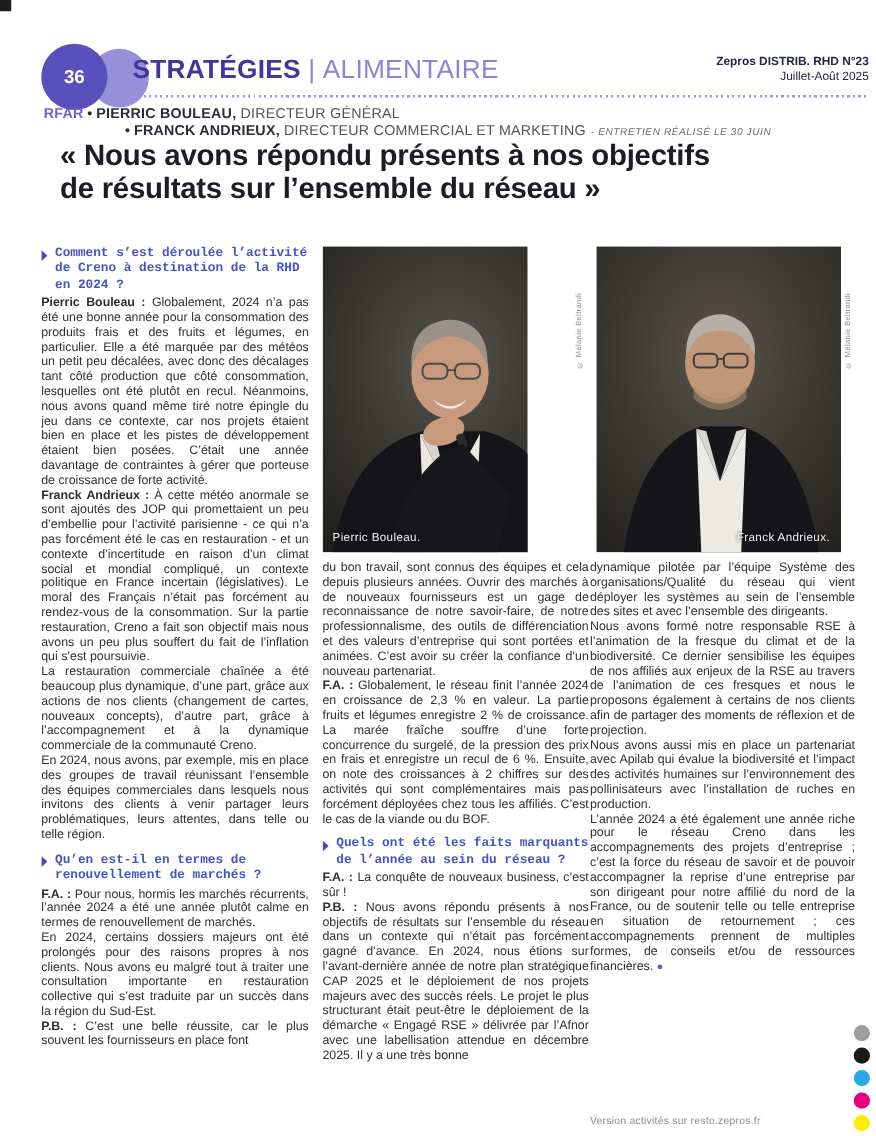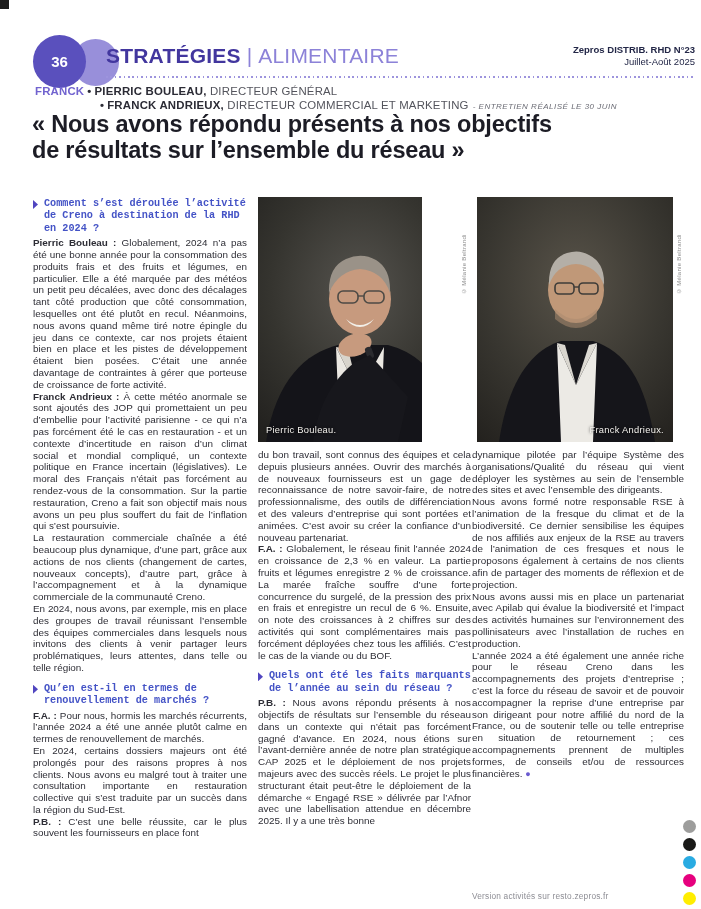--- a/index.html
+++ b/index.html
@@ -26,21 +26,21 @@
   .byline .brand{color:#7163cf;font-weight:700;}
   .byline .sep{font-weight:700;color:#2b2b35;padding:0 3px;}
   .byline .pname{font-weight:700;}
   .byline .prole{color:#53545c;font-weight:400;}
   .byline-row2{margin-left:62px;}
   .byline .note{font-style:italic;font-size:8px;color:#6b6c75;letter-spacing:0.5px;padding-left:4px;}
 
   
   .headline{position:absolute;left:32px;top:111px;font-size:23.5px;font-weight:700;color:#1c1c25;
             line-height:26px;letter-spacing:-0.2px;}
-  .headline span{display:block;}
+  .headline span{display:block;margin-left:16px;}
 
   
   .photo{position:absolute;top:197px;height:245px;overflow:hidden;}
   .photo-left{left:258px;width:164px;}
   .photo-right{left:477px;width:196px;}
   .photo svg{display:block;}
   .caption{position:absolute;bottom:7px;color:#f4f2ee;font-size:9.3px;letter-spacing:0.3px;text-shadow:0 0 3px rgba(0,0,0,.8);}
   .caption-left{left:8px;}
   .caption-right{right:9px;}
   .credit{position:absolute;top:199px;width:9px;height:95px;font-size:6px;color:#8c8c8c;
@@ -85,21 +85,21 @@
     <span class="sec-main">STRATÉGIES</span><span class="sec-div">|</span><span class="sec-sub">ALIMENTAIRE</span>
   </div>
   <div class="dotted-rule"></div>
   <div class="issue">
     <div class="issue-l1">Zepros DISTRIB. RHD N°23</div>
     <div class="issue-l2">Juillet-Août 2025</div>
   </div>
 
   <div class="byline">
     <div class="byline-row1">
-      <span class="brand">FRANCK</span><span class="sep">•</span><span class="pname">PIERRIC BOULEAU,</span>
+      <span class="brand">RFAR</span><span class="sep">•</span><span class="pname">PIERRIC BOULEAU,</span>
       <span class="prole">DIRECTEUR GÉNÉRAL</span>
     </div>
     <div class="byline-row2">
       <span class="sep">•</span><span class="pname">FRANCK ANDRIEUX,</span>
       <span class="prole">DIRECTEUR COMMERCIAL ET MARKETING</span><span class="note">- ENTRETIEN RÉALISÉ LE 30 JUIN</span>
     </div>
   </div>
 
   <h1 class="headline" style="margin:0;">
     <span>« Nous avons répondu présents à nos objectifs</span>
@@ -173,20 +173,21 @@
     <p class="para"><span>En 2024, certains dossiers majeurs ont été prolongés pour des raisons propres à nos clients. Nous avons eu malgré tout à traiter une consultation importante en restauration collective qui s’est traduite par un succès dans la région du Sud-Est.</span></p>
     <p class="para"><span class="lead">P.B. :</span><span> C’est une belle réussite, car le plus souvent les fournisseurs en place font</span></p>
   </div>
 
   <div class="col col2">
     <p class="para"><span>du bon travail, sont connus des équipes et cela depuis plusieurs années. Ouvrir des marchés à de nouveaux fournisseurs est un gage de reconnaissance de notre savoir-faire, de notre professionnalisme, des outils de différenciation et des valeurs d’entreprise qui sont portées et animées. C’est avoir su créer la confiance d’un nouveau partenariat.</span></p>
     <p class="para"><span class="lead">F.A. :</span><span> Globalement, le réseau finit l’année 2024 en croissance de 2,3 % en valeur. La partie fruits et légumes enregistre 2 % de croissance. La marée fraîche souffre d’une forte concurrence du surgelé, de la pression des prix en frais et enregistre un recul de 6 %. Ensuite, on note des croissances à 2 chiffres sur des activités qui sont complémentaires mais pas forcément déployées chez tous les affiliés. C’est le cas de la viande ou du BOF.</span></p>
     <div class="question">
       <span class="q-bullet"></span><span>Quels ont été les faits marquants de l’année au sein du réseau ?</span>
     </div>
+    <p class="para"><span class="lead">F.A. :</span><span> La conquête de nouveaux business, c’est sûr !</span></p>
     <p class="para"><span class="lead">P.B. :</span><span> Nous avons répondu présents à nos objectifs de résultats sur l’ensemble du réseau dans un contexte qui n’était pas forcément gagné d’avance. En 2024, nous étions sur l’avant-dernière année de notre plan stratégique CAP 2025 et le déploiement de nos projets majeurs avec des succès réels. Le projet le plus structurant était peut-être le déploiement de la démarche « Engagé RSE » délivrée par l’Afnor avec une labellisation attendue en décembre 2025. Il y a une très bonne</span></p>
   </div>
 
   <div class="col col3">
     <p class="para"><span>dynamique pilotée par l’équipe Système des organisations/Qualité du réseau qui vient déployer les systèmes au sein de l’ensemble des sites et avec l’ensemble des dirigeants.</span></p>
     <p class="para"><span>Nous avons formé notre responsable RSE à l’animation de la fresque du climat et de la biodiversité. Ce dernier sensibilise les équipes de nos affiliés aux enjeux de la RSE au travers de l’animation de ces fresques et nous le proposons également à certains de nos clients afin de partager des moments de réflexion et de projection.</span></p>
     <p class="para"><span>Nous avons aussi mis en place un partenariat avec Apilab qui évalue la biodiversité et l’impact des activités humaines sur l’environnement des pollinisateurs avec l’installation de ruches en production.</span></p>
     <p class="para"><span>L’année 2024 a été également une année riche pour le réseau Creno dans les accompagnements des projets d’entreprise ; c’est la force du réseau de savoir et de pouvoir accompagner la reprise d’une entreprise par son dirigeant pour notre affilié du nord de la France, ou de soutenir telle ou telle entreprise en situation de retournement ; ces accompagnements prennent de multiples formes, de conseils et/ou de ressources financières.</span> <span class="end-dot">●</span></p>
   </div>
 

